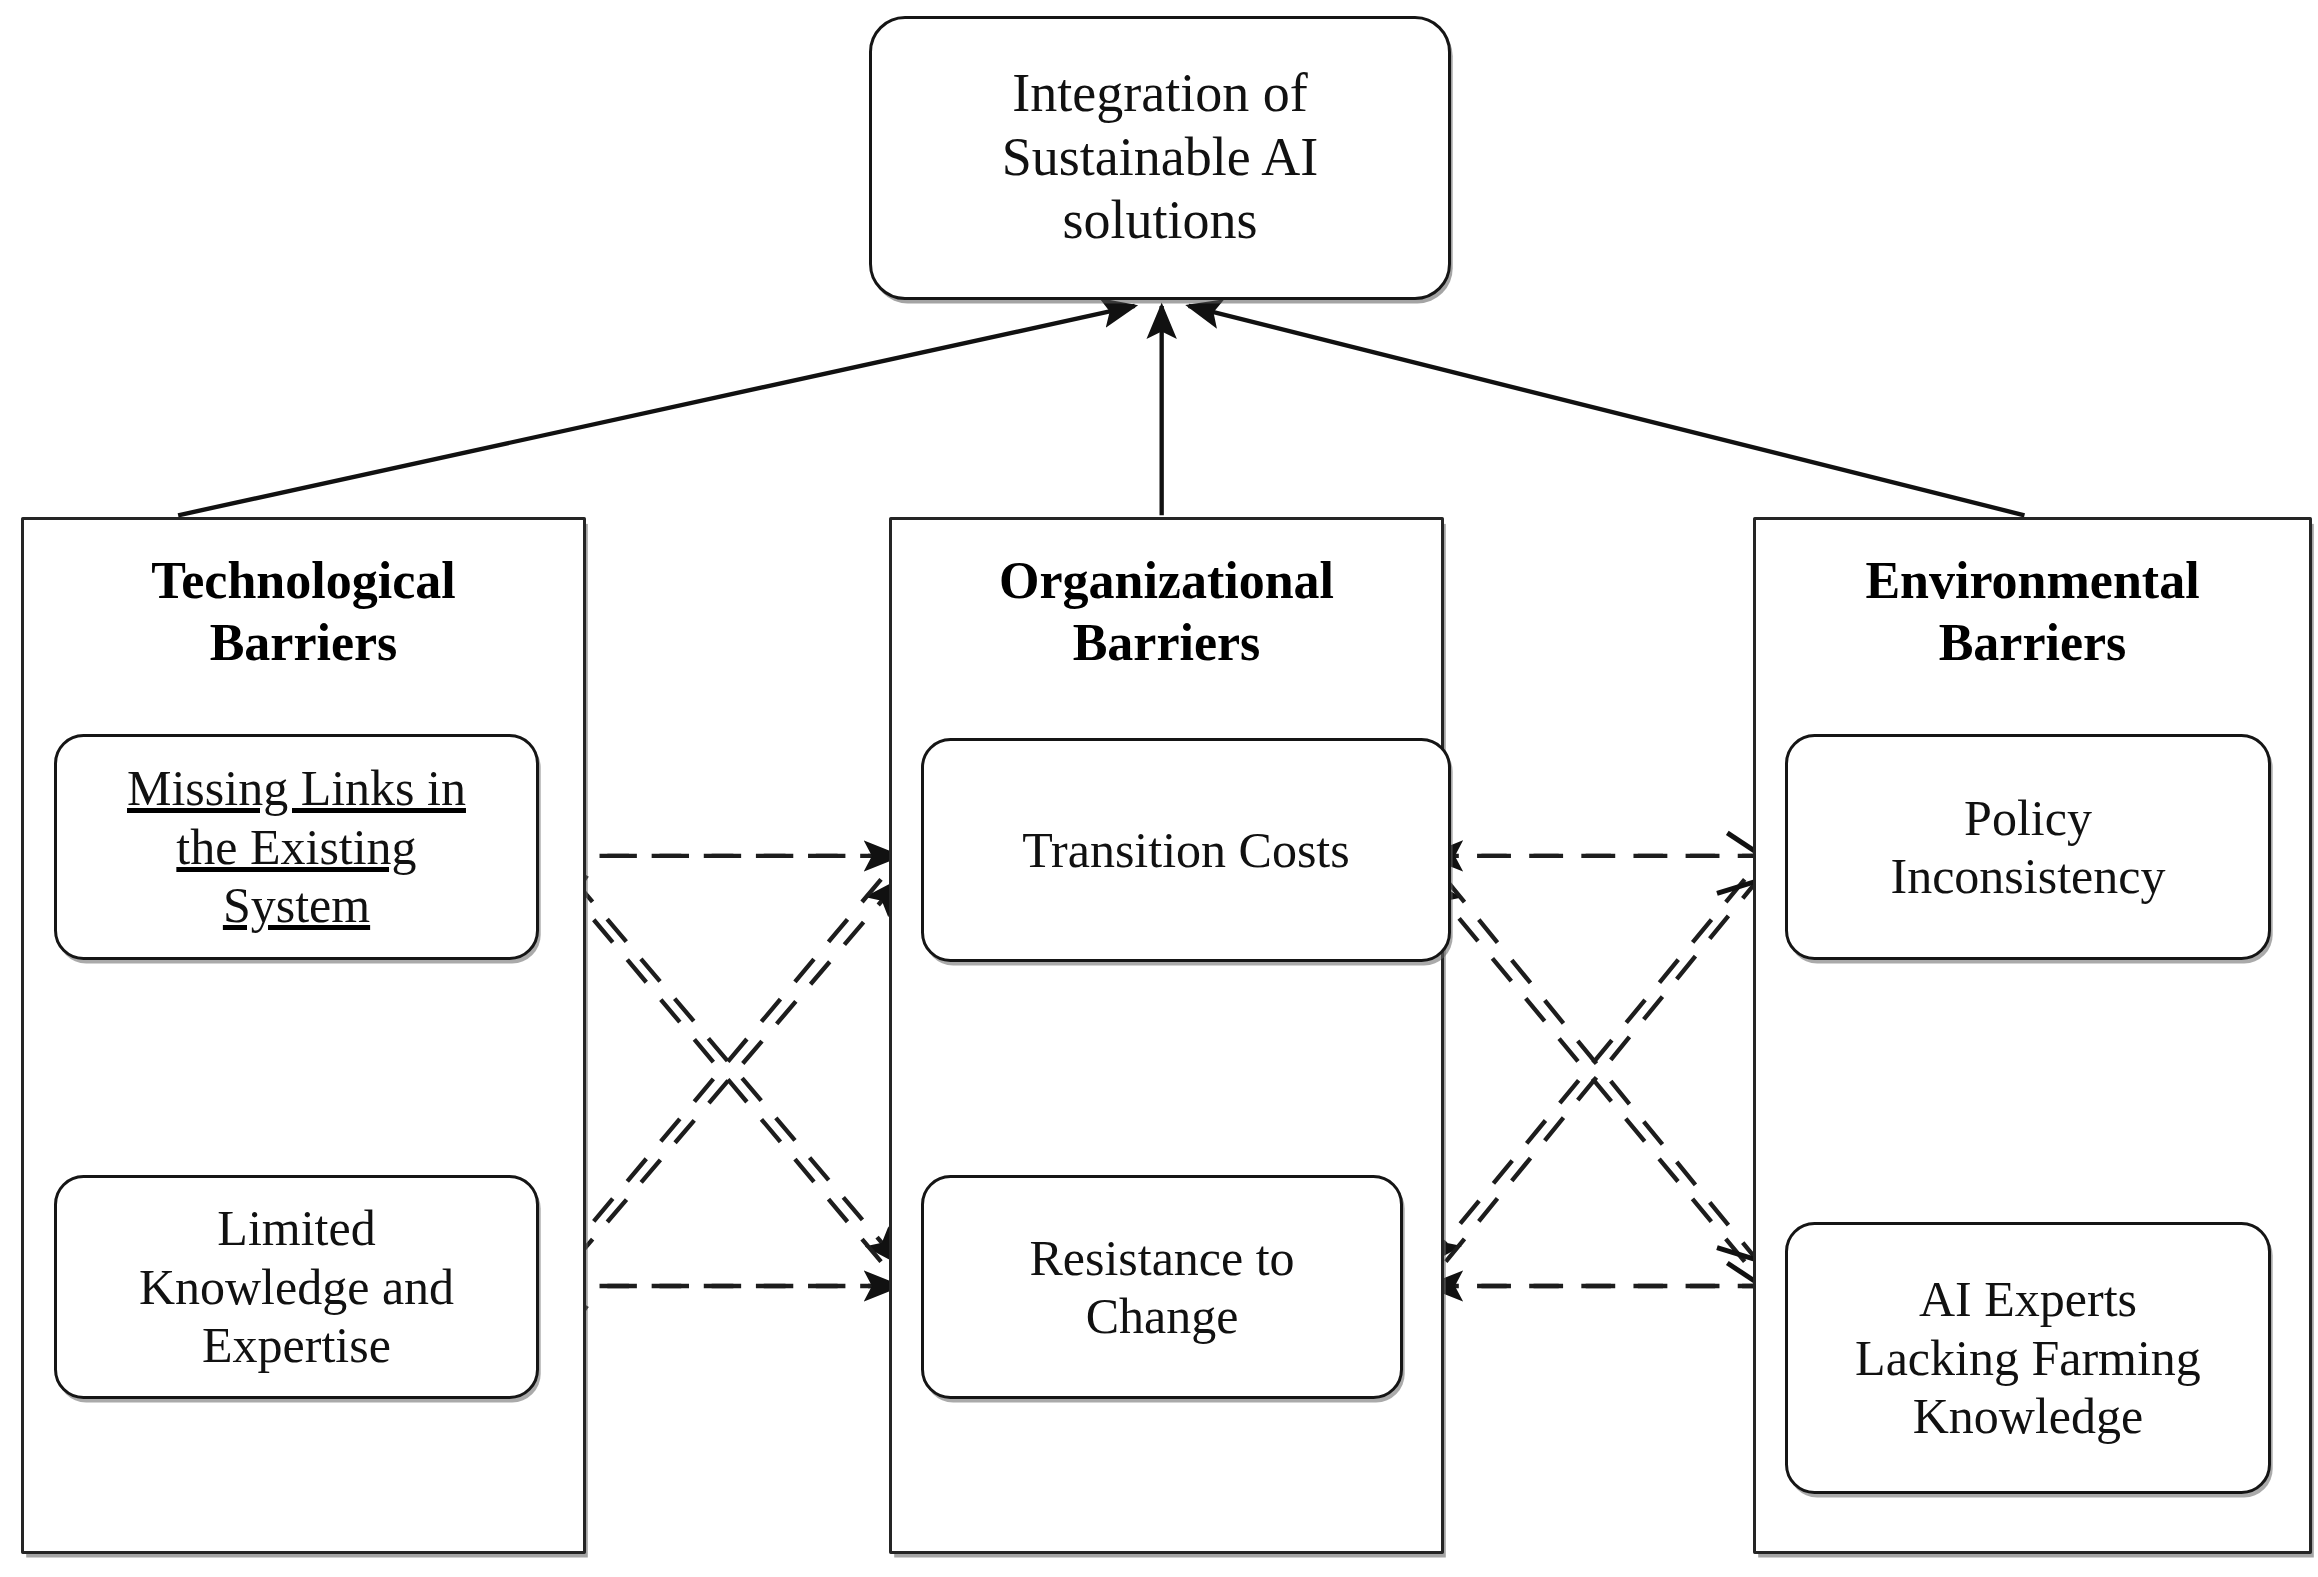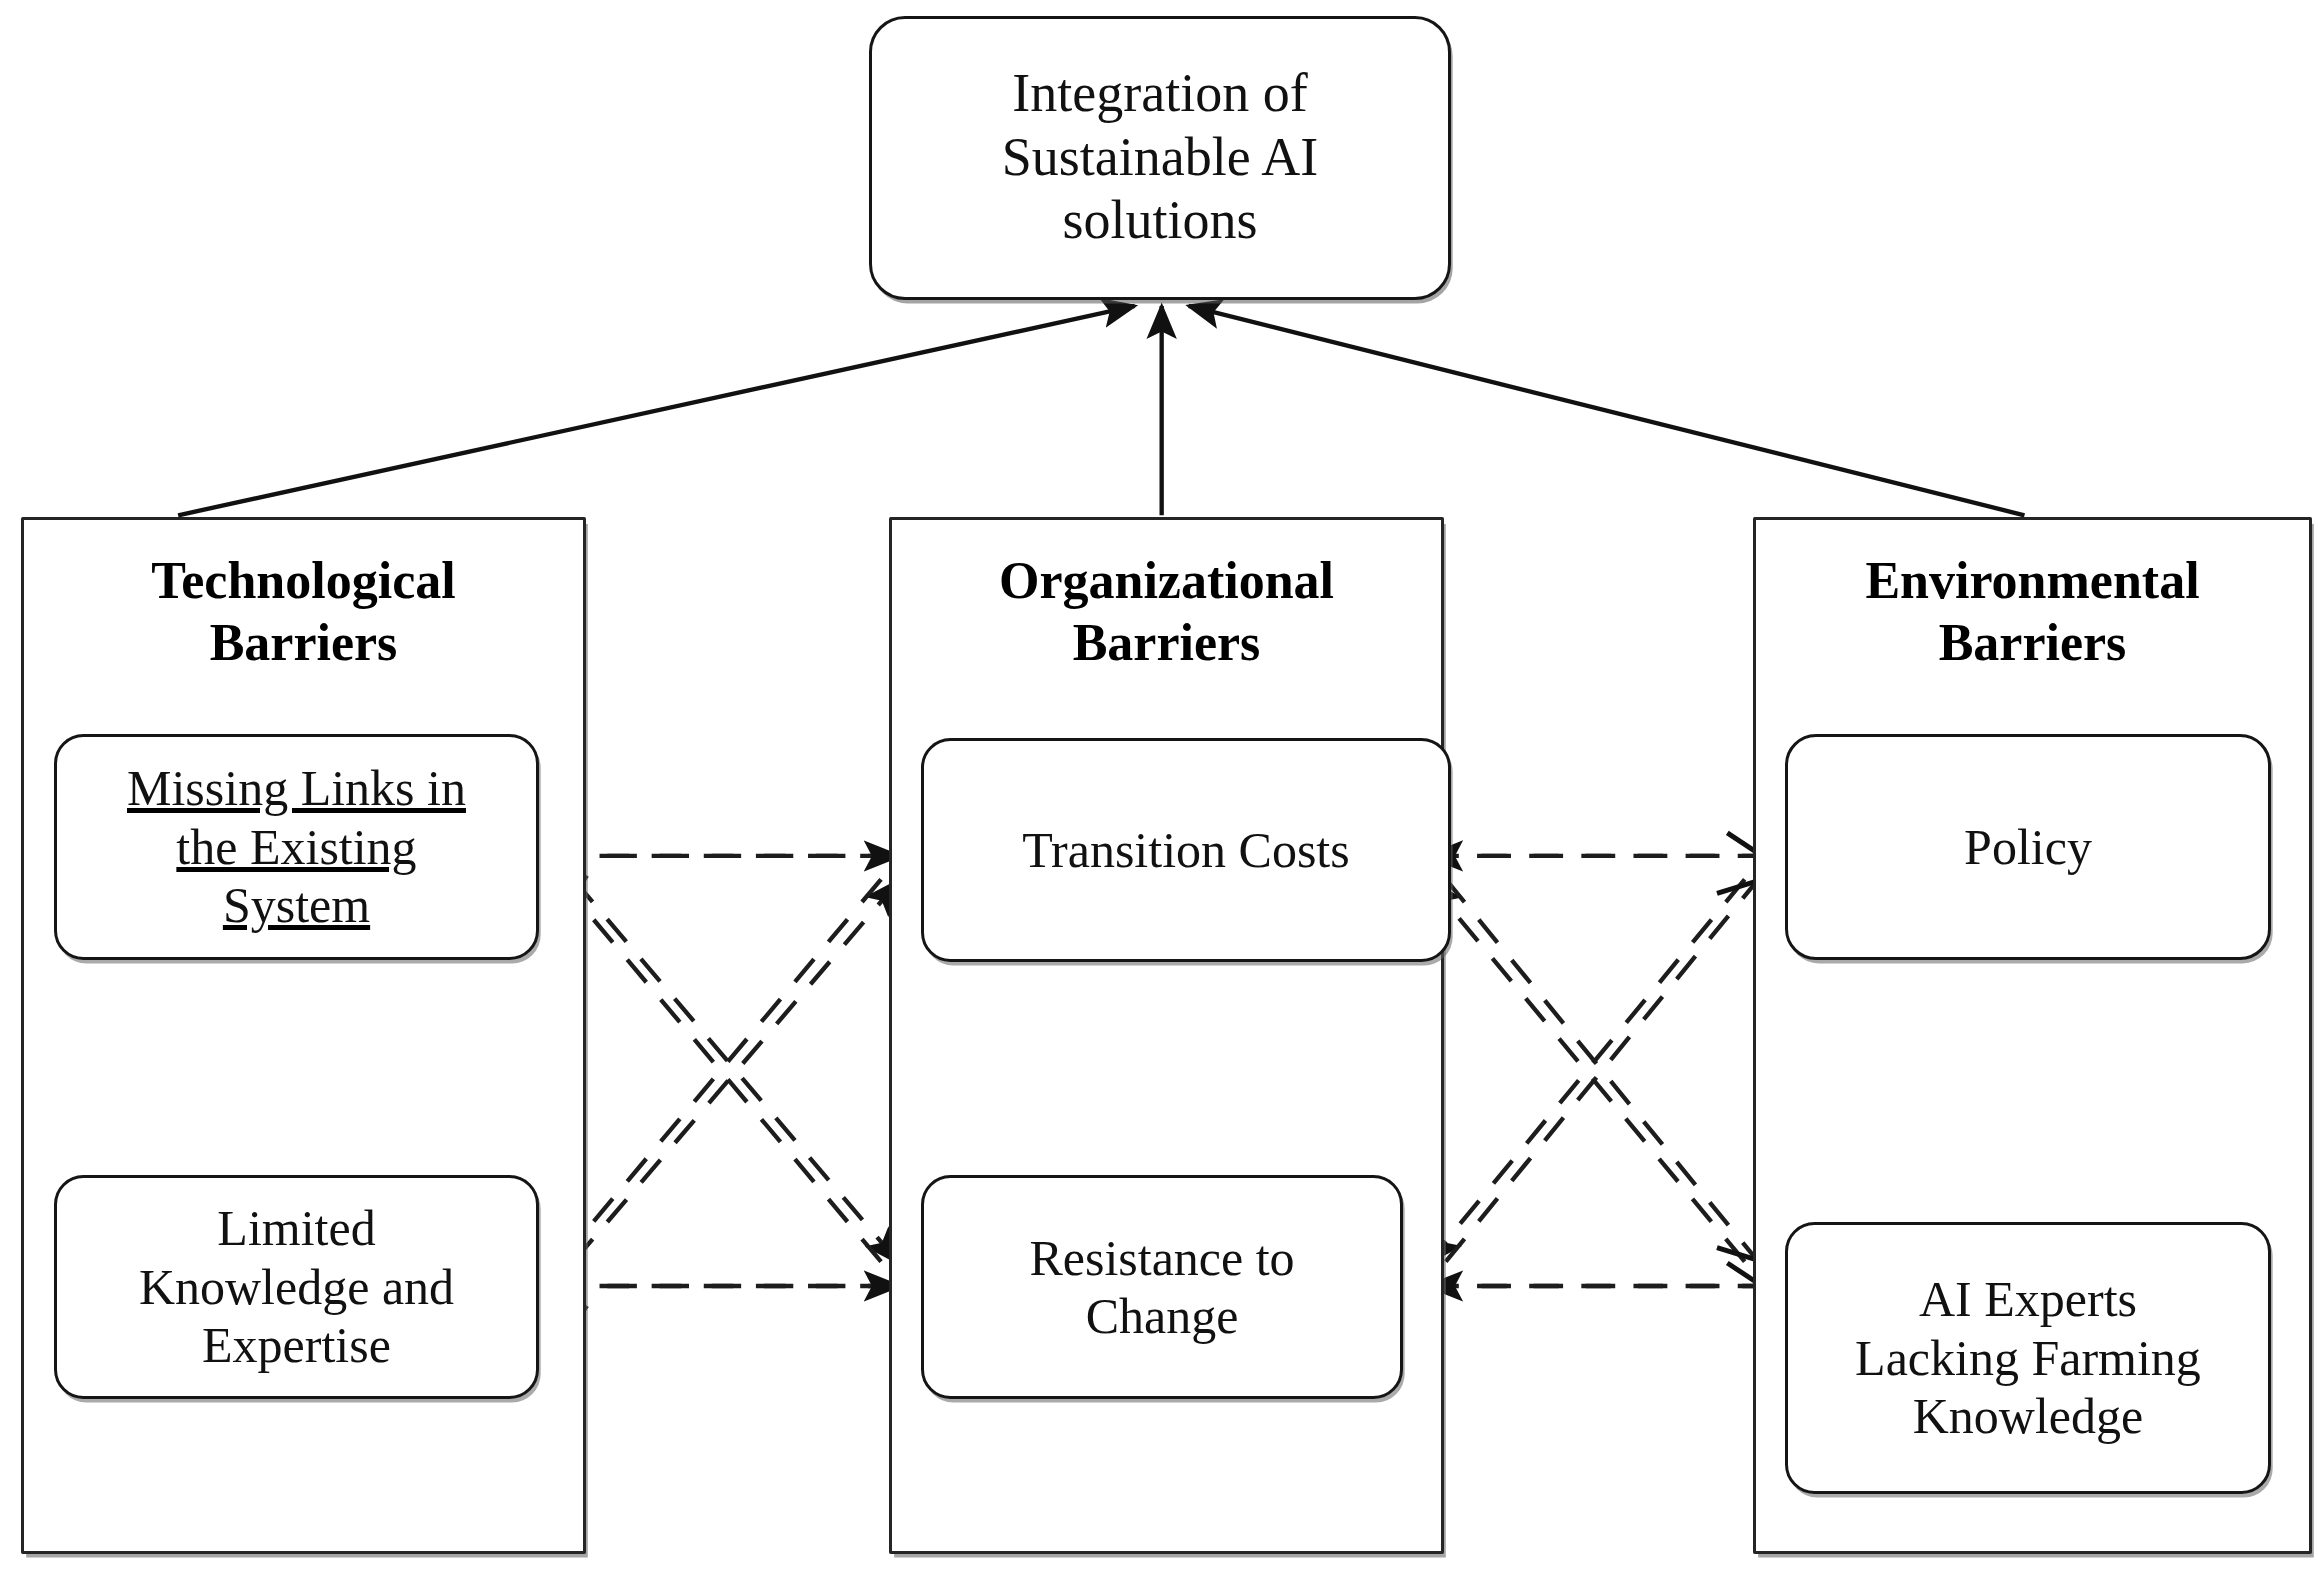--- a/index.html
+++ b/index.html
@@ -116,22 +116,22 @@
   <div class="node sub-box" style="left:921px;top:1175px;width:482px;height:224px;">
     <span class="txt"><span>Resistance to</span><br><span>Change</span></span>
   </div>
 
   <div class="pillar" style="position:absolute;left:1753px;top:517px;width:553px;height:1031px;">
     <div class="pillar-title">
       <span>Environmental</span><br><span>Barriers</span>
     </div>
   </div>
 
-  <div class="node sub-box" style="left:1785px;top:734px;width:486px;height:226px;border-radius:31px;">
-    <span class="txt"><span>Policy</span><br></span>
+  <div class="node sub-box" style="left:1785px;top:734px;width:486px;height:226px;">
+    <span class="txt"><span>Policy</span><br><span>Inconsistency</span></span>
   </div>
 
   <div class="node sub-box" style="left:1785px;top:1222px;width:486px;height:272px;">
     <span class="txt"><span>AI Experts</span><br><span>Lacking Farming</span><br><span>Knowledge</span></span>
   </div>
 
 </div>
 
 
 </body></html>

